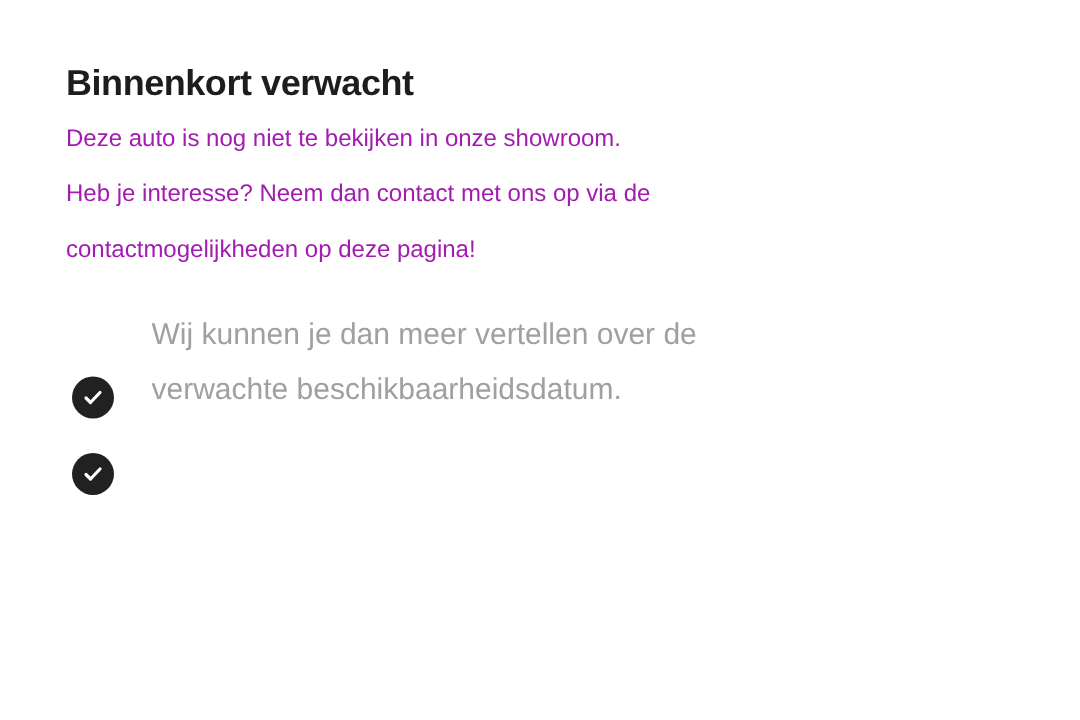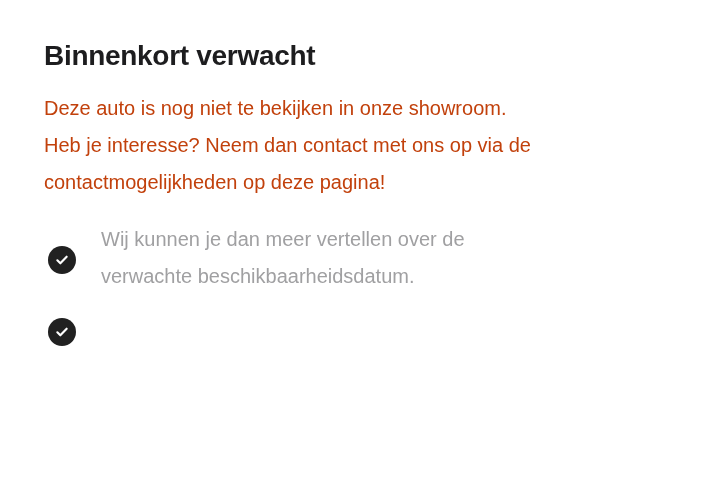--- a/index.html
+++ b/index.html
@@ -11,40 +11,40 @@
   .page {
     position: relative;
     width: 720px;
     height: 480px;
     background: #ffffff;
     box-sizing: border-box;
     padding: 40px 44px 0 44px;
     overflow: hidden;
   }
   .heading {
-    margin: 0 0 18px 0;
-    font-size: 28px;
+    margin: 0 0 2px 0;
+    font-size: 24px;
     line-height: 32px;
     font-weight: 700;
     color: #1d1d1f;
     letter-spacing: -0.3px;
   }
   .intro {
     margin: 0 0 20px 0;
-    font-size: 20px;
+    font-size: 16px;
     line-height: 37px;
-    color: #c2410c;
+    color: #a21caf;
     white-space: pre-line;
   }
   .checklist {
     padding-left: 4px;
   }
   .check-item {
     display: flex;
-    align-items: center;
+    align-items: flex-end;
     margin-bottom: 19px;
   }
   .check-circle {
     flex: 0 0 auto;
     width: 28px;
     height: 28px;
     margin-top: 4px;
     border-radius: 50%;
     background: #212121;
     display: flex;

